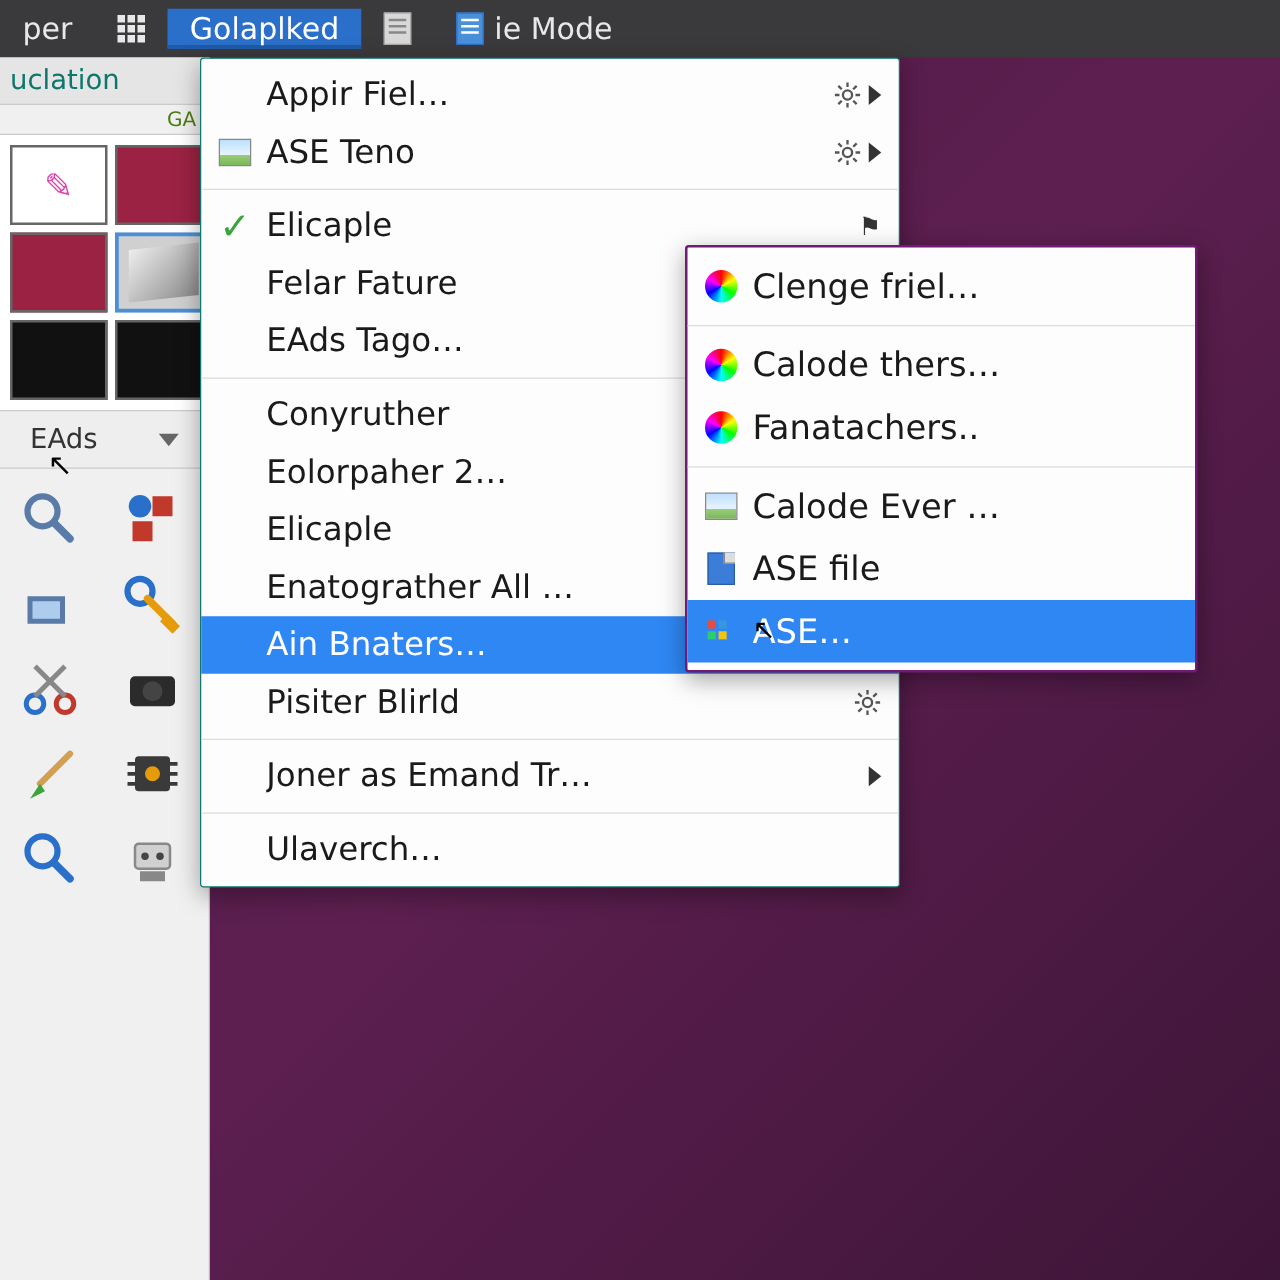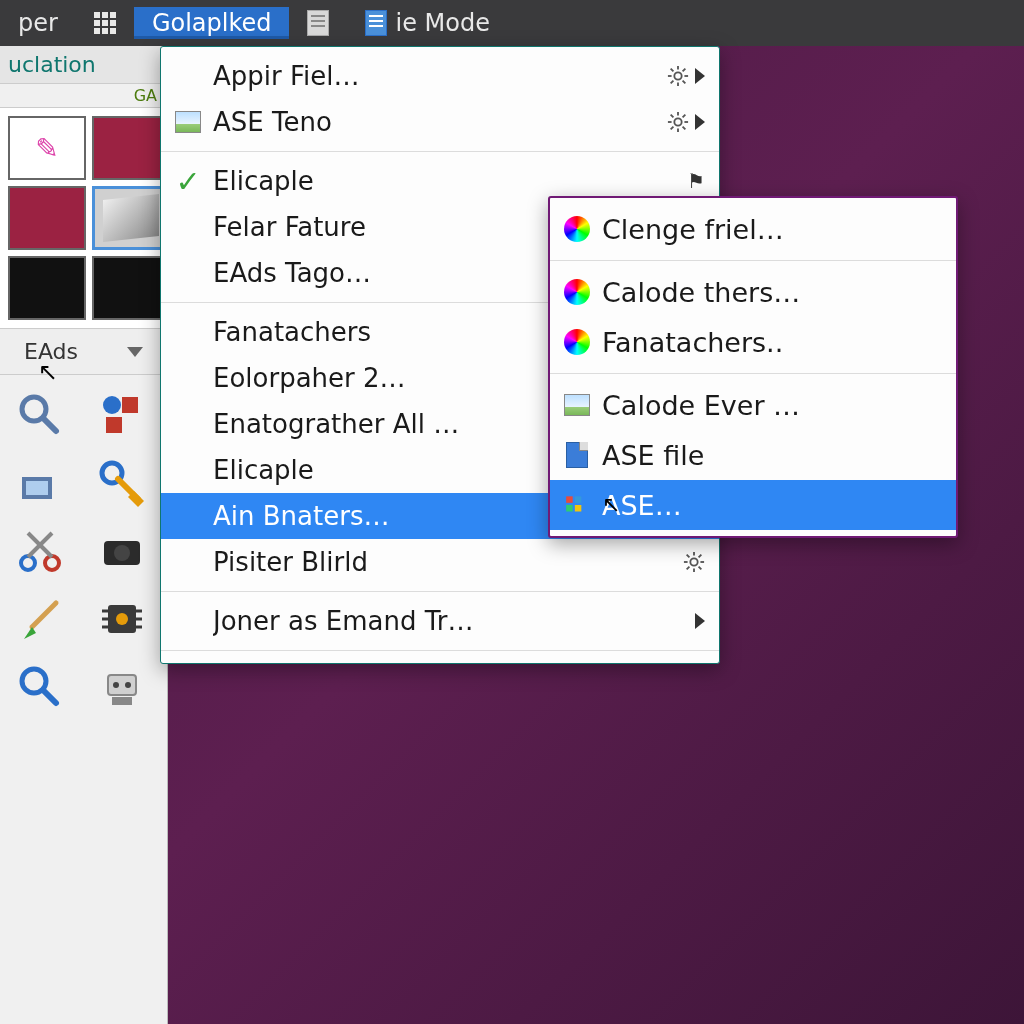--- a/index.html
+++ b/index.html
@@ -248,33 +248,33 @@
     <span class="mi-label">Felar Fature</span>
   </div>
   <div class="menu-item">
     <span class="mi-icon"></span>
     <span class="mi-label">EAds Tago…</span>
   </div>
   <div class="menu-sep"></div>
 
   <div class="menu-item">
     <span class="mi-icon"></span>
-    <span class="mi-label">Fanatachers</span>
+    <span class="mi-label">Conyruther</span>
   </div>
   <div class="menu-item">
     <span class="mi-icon"></span>
     <span class="mi-label">Eolorpaher 2…</span>
   </div>
   <div class="menu-item">
     <span class="mi-icon"></span>
+    <span class="mi-label">Elicaple</span>
+  </div>
+  <div class="menu-item">
+    <span class="mi-icon"></span>
     <span class="mi-label">Enatograther All …</span>
-  </div>
-  <div class="menu-item">
-    <span class="mi-icon"></span>
-    <span class="mi-label">Elicaple</span>
   </div>
   <div class="menu-item highlight">
     <span class="mi-icon"></span>
     <span class="mi-label">Ain Bnaters…</span>
     <span class="mi-tail">
         <svg class="gear" viewBox="0 0 24 24">
           <circle cx="12" cy="12" r="4" fill="none" stroke="#fff" stroke-width="2"></circle>
           <g stroke="#fff" stroke-width="2">
             <line x1="12" y1="1" x2="12" y2="5"></line>
             <line x1="12" y1="19" x2="12" y2="23"></line>
@@ -312,20 +312,24 @@
 
   <div class="menu-item">
     <span class="mi-icon"></span>
     <span class="mi-label">Joner as Emand Tr…</span>
     <span class="mi-tail">
         <span class="tri-right"></span>
       </span>
   </div>
   <div class="menu-sep"></div>
 
+  <div class="menu-item">
+    <span class="mi-icon"></span>
+    <span class="mi-label">Ulaverch…</span>
+  </div>
 </div>
 
 <div class="submenu">
   <div class="menu-item">
     <span class="mi-icon">
         <span class="colorwheel"></span>
       </span>
     <span class="mi-label">Clenge friel…</span>
   </div>
   <div class="menu-sep"></div>

